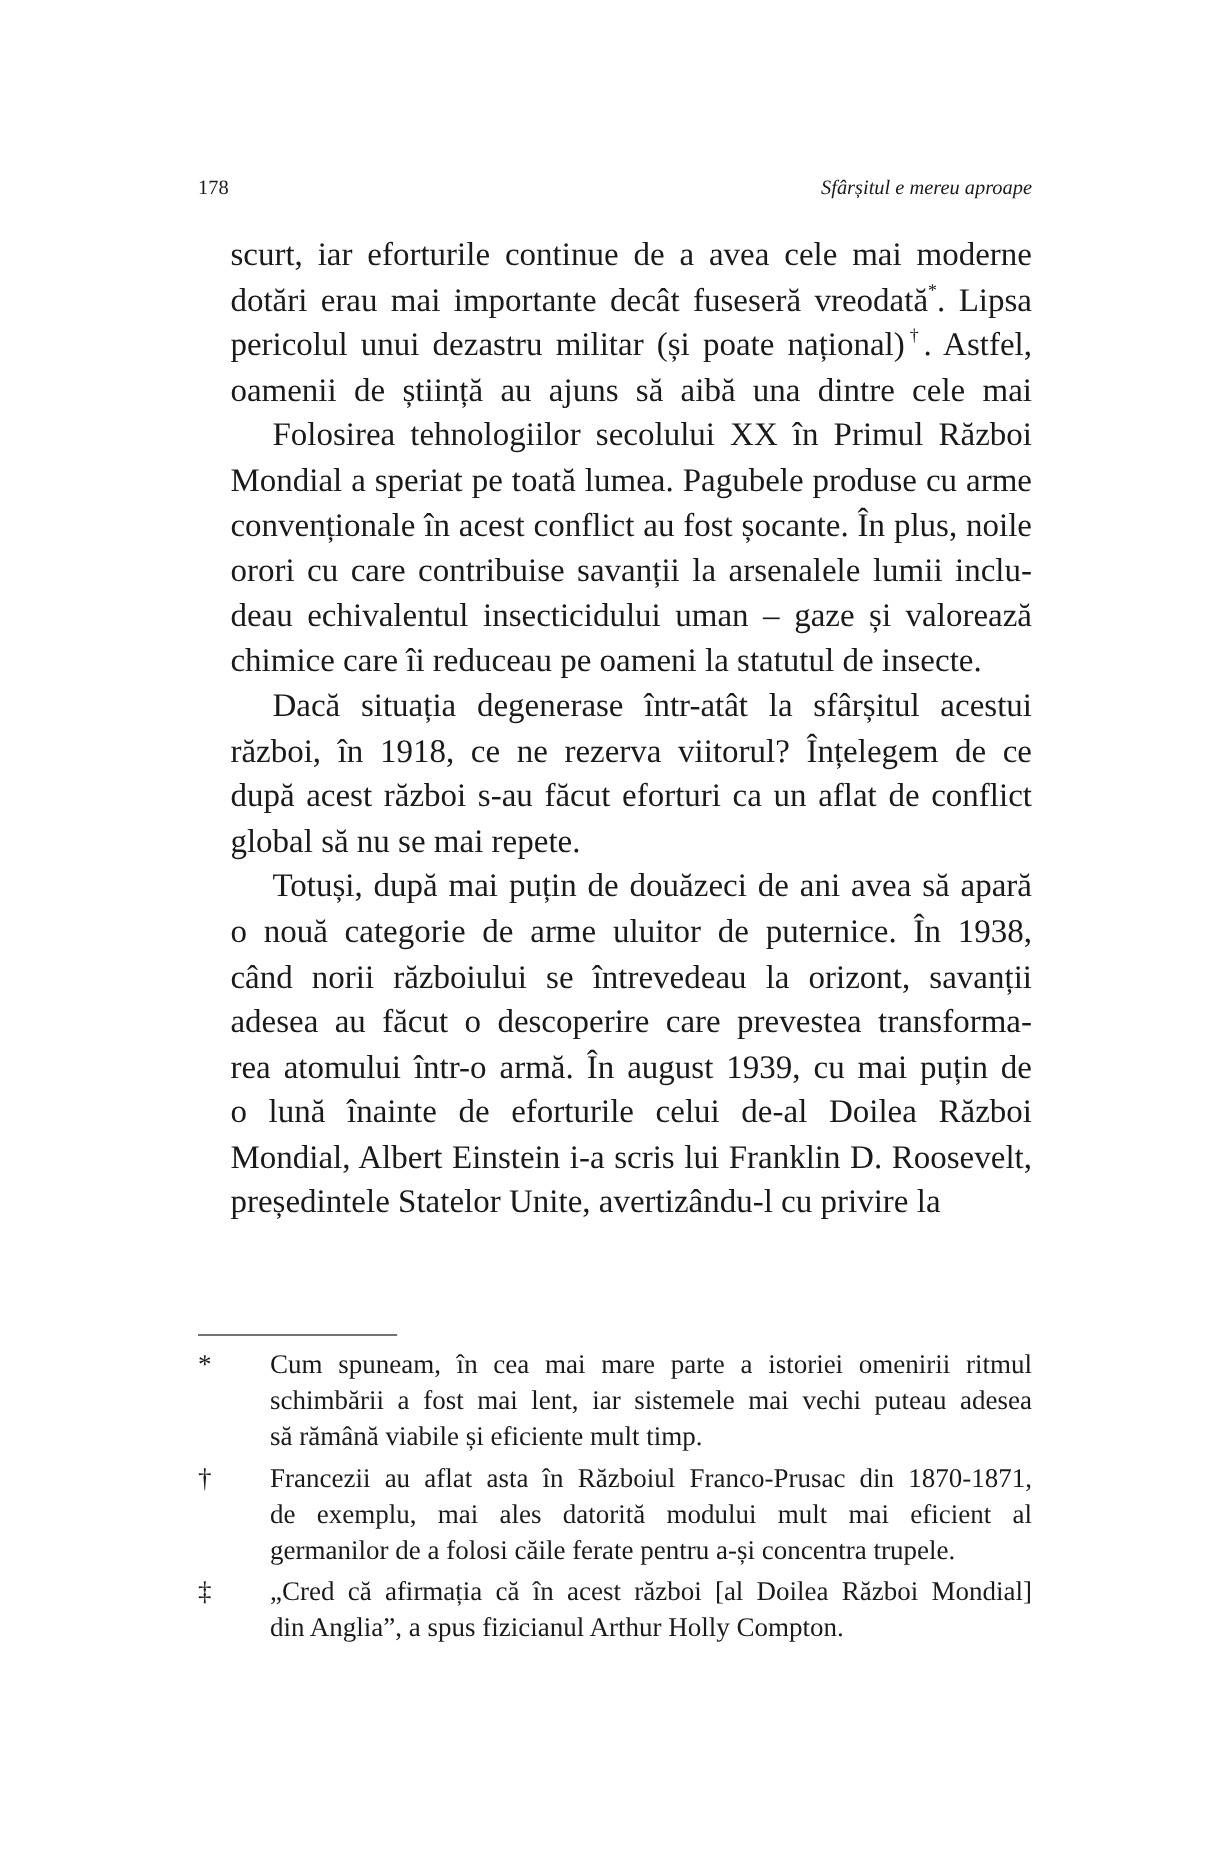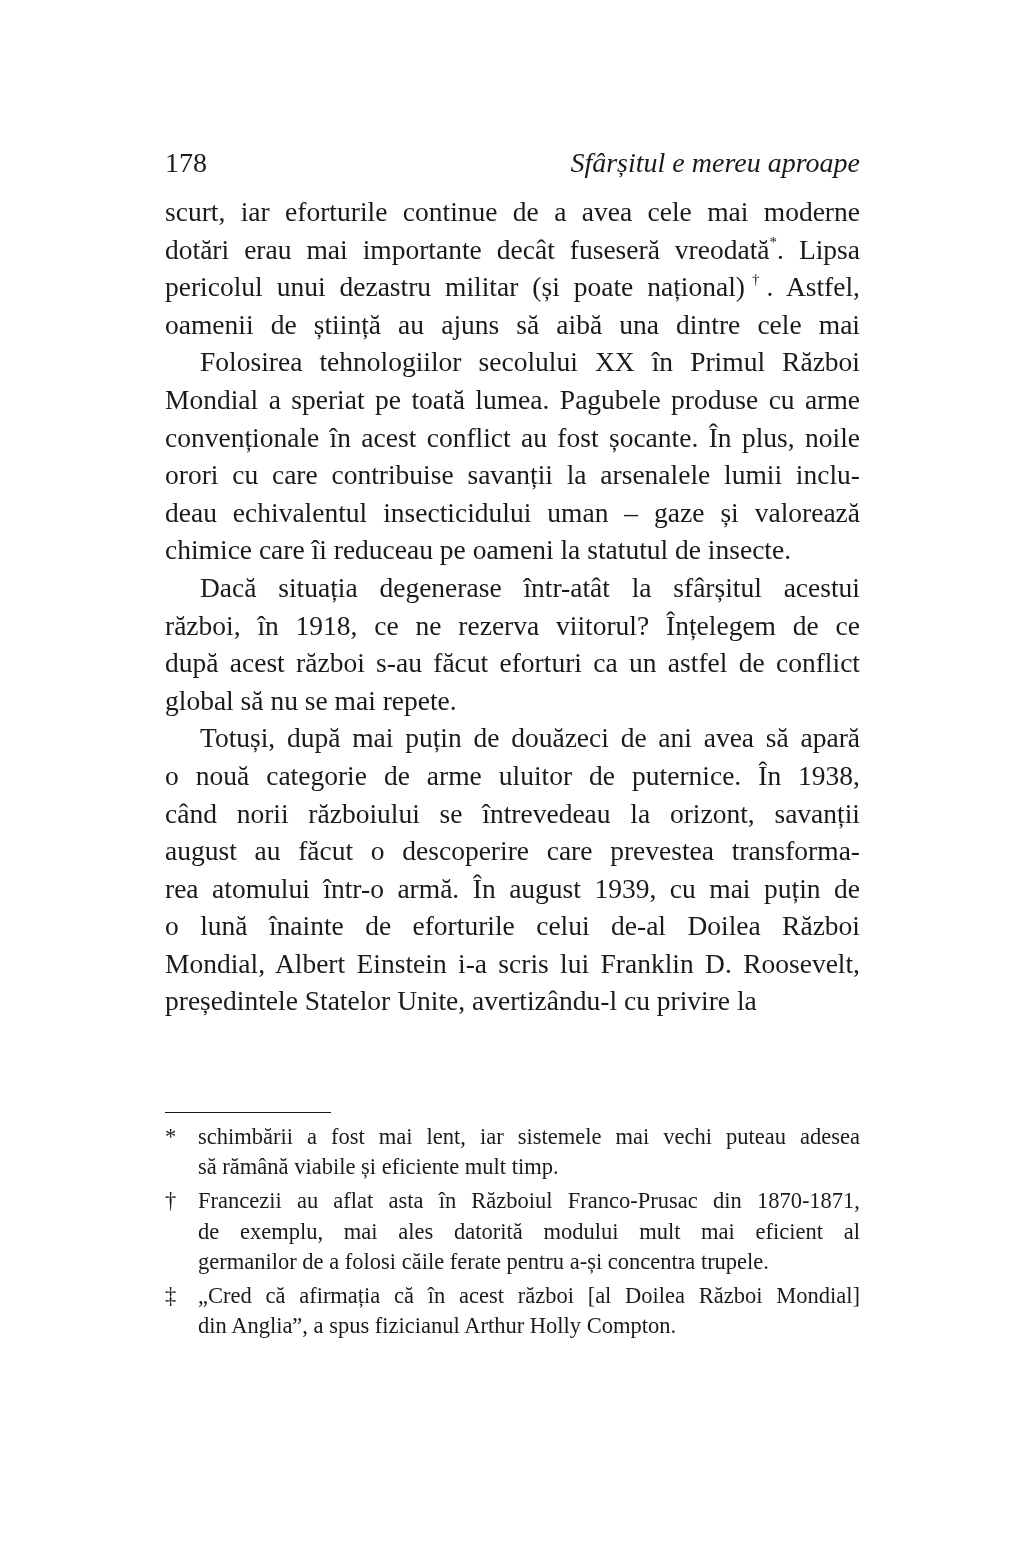--- a/index.html
+++ b/index.html
@@ -1,22 +1,22 @@
 <!DOCTYPE html>
 <html><head>
 <meta charset="utf-8">
 <style>
   html, body { margin: 0; padding: 0; background: #ffffff; }
   body { width: 1024px; height: 1552px; position: relative; overflow: hidden; }
   .page { position: absolute; left: 165px; top: 0; width: 695px; color: #1a1a1a; font-family: "Liberation Serif", "DejaVu Serif", serif; }
-  .running-head { position: absolute; top: 147px; left: 0; width: 695px; height: 30px; font-size: 28px; }
+  .running-head { position: absolute; top: 147px; left: 0; width: 695px; height: 30px; font-size: 17px; }
   .page-number { position: absolute; left: 0; top: 0; }
   .running-title { position: absolute; right: 0; top: 0; font-style: italic; }
   .body-text { position: absolute; top: 193px; left: 0; width: 695px; font-size: 27.5px; line-height: 37.6px; }
-  .line { display: block; white-space: nowrap; height: 37.6px; }
+  .line { display: block; white-space: nowrap; height: 37.6px; margin-left: 27px; }
   .line.justify { text-align: justify; text-align-last: justify; }
   .line.indent { padding-left: 35px; }
   sup.fnref { font-size: 15px; vertical-align: 12px; line-height: 0; }
   .rule { position: absolute; top: 1112px; left: 0; width: 166px; height: 0; border-top: 1.6px solid #1a1a1a; }
   .footnotes { position: absolute; top: 1122px; left: 0; width: 695px; font-size: 22.5px; line-height: 30.2px; }
   .fn { position: relative; padding-left: 33px; margin-bottom: 4px; }
   .fn-mark { position: absolute; left: 0; top: 0; width: 25px; }
   .fn .line { height: 30.2px; }
 </style>
 </head>
@@ -39,40 +39,41 @@
         <span class="line justify indent">Folosirea tehnologiilor secolului XX în Primul Război</span>
         <span class="line justify">Mondial a speriat pe toată lumea. Pagubele produse cu arme</span>
         <span class="line justify">convenționale în acest conflict au fost șocante. În plus, noile</span>
         <span class="line justify">orori cu care contribuise savanții la arsenalele lumii inclu-</span>
         <span class="line justify">deau echivalentul insecticidului uman – gaze și valorează</span>
         <span class="line">chimice care îi reduceau pe oameni la statutul de insecte.</span>
       </div>
       <div>
         <span class="line justify indent">Dacă situația degenerase într-atât la sfârșitul acestui</span>
         <span class="line justify">război, în 1918, ce ne rezerva viitorul? Înțelegem de ce</span>
-        <span class="line justify">după acest război s-au făcut eforturi ca un astfel de conflict</span>
+        <span class="line justify">după acest război s-au făcut eforturi ca un aflat de conflict</span>
         <span class="line">global să nu se mai repete.</span>
       </div>
       <div>
         <span class="line justify indent">Totuși, după mai puțin de douăzeci de ani avea să apară</span>
         <span class="line justify">o nouă categorie de arme uluitor de puternice. În 1938,</span>
         <span class="line justify">când norii războiului se întrevedeau la orizont, savanții</span>
-        <span class="line justify">august au făcut o descoperire care prevestea transforma-</span>
+        <span class="line justify">adesea au făcut o descoperire care prevestea transforma-</span>
         <span class="line justify">rea atomului într-o armă. În august 1939, cu mai puțin de</span>
         <span class="line justify">o lună înainte de eforturile celui de-al Doilea Război</span>
         <span class="line justify">Mondial, Albert Einstein i-a scris lui Franklin D. Roosevelt,</span>
         <span class="line">președintele Statelor Unite, avertizându-l cu privire la</span>
       </div>
     </div>
 
   <div class="rule"></div>
 
   <div class="footnotes" id="footnotes">
       <div class="fn">
         <span class="fn-mark">*</span>
+        <span class="line justify">Cum spuneam, în cea mai mare parte a istoriei omenirii ritmul</span>
         <span class="line justify">schimbării a fost mai lent, iar sistemele mai vechi puteau adesea</span>
         <span class="line">să rămână viabile și eficiente mult timp.</span>
       </div>
       <div class="fn">
         <span class="fn-mark">†</span>
         <span class="line justify">Francezii au aflat asta în Războiul Franco-Prusac din 1870-1871,</span>
         <span class="line justify">de exemplu, mai ales datorită modului mult mai eficient al</span>
         <span class="line">germanilor de a folosi căile ferate pentru a-și concentra trupele.</span>
       </div>
       <div class="fn">

